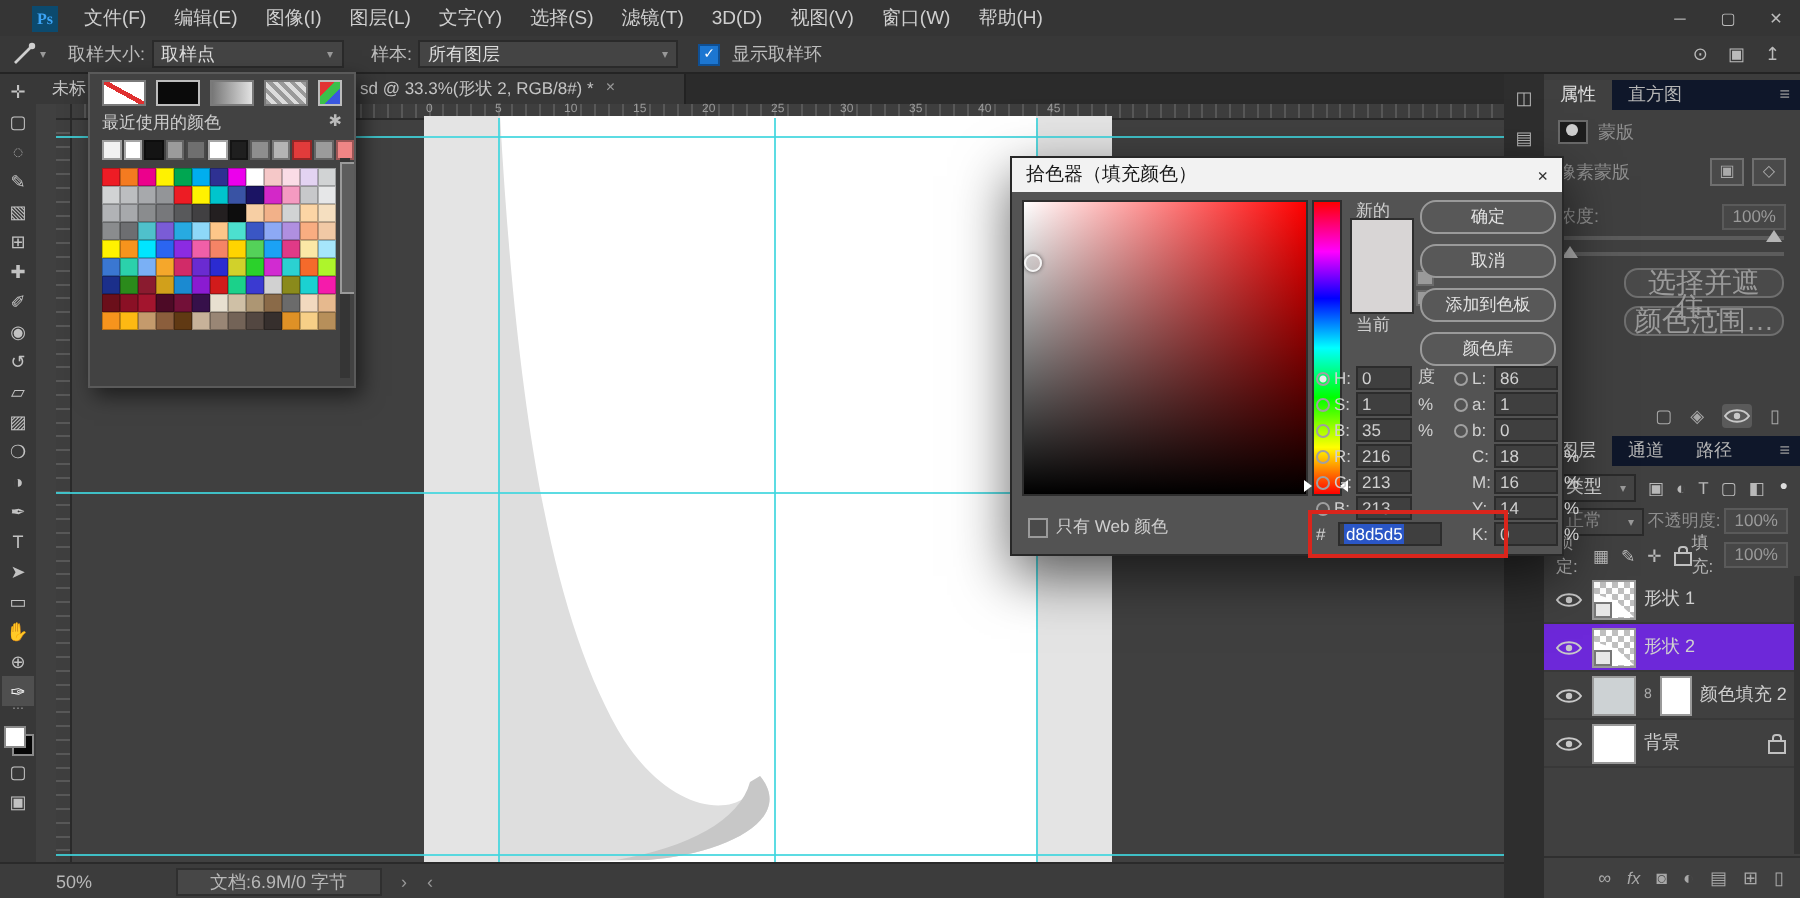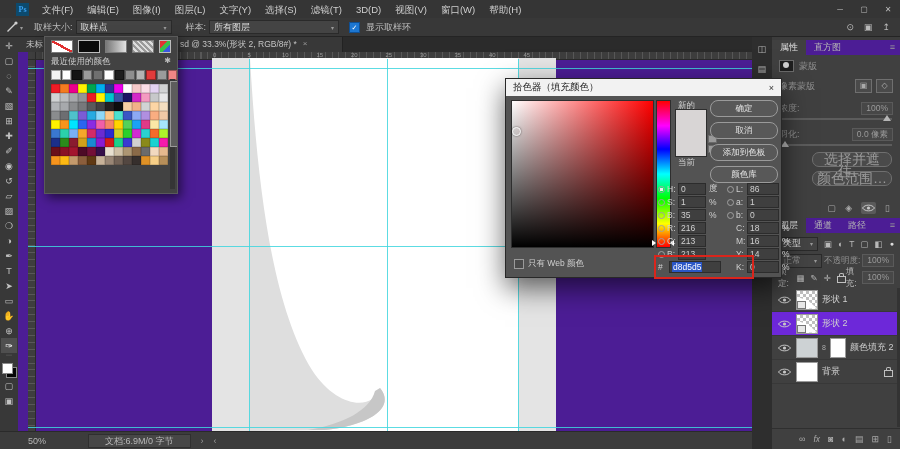--- a/index.html
+++ b/index.html
@@ -20,21 +20,21 @@
   .ob-icons{margin-left:auto;display:flex;gap:10px;padding-right:10px;color:#bbb;font-size:9px;}
   
   .toolbar{position:absolute;left:0;top:36px;width:18px;bottom:17px;background:#383838;display:flex;flex-direction:column;align-items:center;padding-top:2px;z-index:4;}
   .tool{width:16px;height:15px;display:flex;align-items:center;justify-content:center;font-size:9px;color:#c2c2c2;flex:none;}
   .tool.selected{background:#4f4f4f;color:#fff;}
   .tool-dots{font-size:6px;color:#999;height:7px;line-height:5px;}
   .fgbg{position:relative;width:15px;height:15px;margin-top:3px;flex:none;}
   .fg{position:absolute;left:0;top:0;width:9px;height:9px;background:#fff;border:1px solid #8a8a8a;}
   .bg{position:absolute;right:0;bottom:0;width:9px;height:9px;background:#060606;border:1px solid #8a8a8a;}
   
-  .docwin{position:absolute;left:18px;top:36px;width:734px;height:396px;background:#4c1d95;z-index:1;}
+  .docwin{position:absolute;left:18px;top:36px;width:734px;height:396px;background:#404040;z-index:1;}
   .tabbar{position:absolute;left:0;top:0;right:0;height:16px;background:#2b2b2b;}
   .tab{position:absolute;top:0;height:16px;background:#383838;border-right:1px solid #222;color:#c4c4c4;font-size:8.5px;line-height:16px;}
   .tab1{left:0;width:158px;padding-left:8px;}
   .tab2{left:158px;width:162px;padding-left:4px;display:flex;align-items:center;}
   .tab2 .close{margin-left:6px;color:#999;font-size:8px;}
   .ruler-h{position:absolute;left:10px;right:0;top:16px;height:7px;background:#3e3e3e;border-bottom:1px solid #2a2a2a;
     background-image:repeating-linear-gradient(to right,#585858 0 1px,transparent 1px 6.9px);}
   .ruler-v{position:absolute;left:10px;top:23px;width:7px;bottom:0;background:#3e3e3e;border-right:1px solid #2a2a2a;
     background-image:repeating-linear-gradient(to bottom,#585858 0 1px,transparent 1px 6.9px);}
   .ruler-corner{position:absolute;left:10px;top:16px;width:7px;height:7px;background:#3e3e3e;border-right:1px solid #2a2a2a;border-bottom:1px solid #2a2a2a;z-index:2;}
@@ -60,21 +60,21 @@
   .swhead .gear{margin-left:auto;color:#bbb;font-size:8px;}
   .recentrow{display:flex;gap:1px;padding:0 6px 3px 6px;}
   .sw-r{width:7.6px;height:7.6px;border:1px solid rgba(0,0,0,.35);flex:none;}
   .swgrid{display:grid;grid-template-columns:repeat(13,9px);padding:1px 0 0 6px;}
   .sw{width:9px;height:9px;box-shadow:inset 0 0 0 .5px rgba(0,0,0,.25);}
   .swscroll{position:absolute;right:2px;top:42px;bottom:4px;width:5px;background:#353535;}
   .swscroll .thumb{position:absolute;left:0;right:0;top:2px;height:58%;background:#5d5d5d;}
   
   .edgestrip{position:absolute;left:752px;top:36px;width:20px;bottom:0;background:#2e2e2e;z-index:4;display:flex;flex-direction:column;align-items:center;padding-top:8px;gap:10px;color:#b5b5b5;font-size:9px;}
   .rightdock{position:absolute;left:772px;top:36px;width:128px;bottom:0;background:#3c3c3c;z-index:4;}
-  .ptabs{display:flex;height:15px;background:#4c1d95;font-size:9px;text-align:center;}
+  .ptabs{display:flex;height:15px;background:#0f172a;font-size:9px;text-align:center;}
   .ptab{padding:0 8px;line-height:15px;color:#b5b5b5;}
   .ptab.active{background:#404040;color:#e0e0e0;}
   .pmenu{margin-left:auto;color:#9a9a9a;padding:0 5px;line-height:15px;}
   .props{position:absolute;left:0;top:4px;right:0;height:178px;background:#404040;color:#8f8f8f;}
   .prow{display:flex;align-items:center;padding:0 7px;font-size:9px;height:16px;}
   .mask-ic{width:13px;height:10px;background:#1e1e1e;border:1px solid #6a6a6a;margin-right:5px;position:relative;}
   .mask-ic::after{content:"";position:absolute;left:3px;top:1px;width:6px;height:6px;border-radius:50%;background:#cfcfcf;}
   .sqbtn{width:15px;height:12px;border:1px solid #6f6f6f;background:#4a4a4a;color:#aaa;font-size:8px;line-height:11px;text-align:center;margin-left:4px;}
   .valbox{margin-left:auto;background:#474747;border:1px solid #5a5a5a;font-size:8.5px;height:11px;line-height:11px;padding:0 4px;color:#9a9a9a;}
   .slider{position:relative;height:2px;background:#5c5c5c;margin:2px 8px 6px 8px;}
@@ -441,24 +441,20 @@
             <span class="sqbtn">◇</span>
           </span>
       </div>
       <div class="prow" style="margin-top:6px">
         <span>浓度:</span>
         <span class="valbox">100%</span>
       </div>
       <div class="slider">
           <span class="knob" style="left:92%"></span>
         </div>
-      <div class="prow">
-        <span>羽化:</span>
-        <span class="valbox">0.0 像素</span>
-      </div>
       <div class="slider">
           <span class="knob" style="left:1%"></span>
         </div>
       <div class="pbtn">选择并遮住…</div>
       <div class="pbtn">颜色范围…</div>
       <div class="picons" id="prop-icons">
           <span>▢</span>
           <span>◈</span>
           <span class="eyewrap">
             <svg width="13" height="8" viewBox="0 0 13 8">

